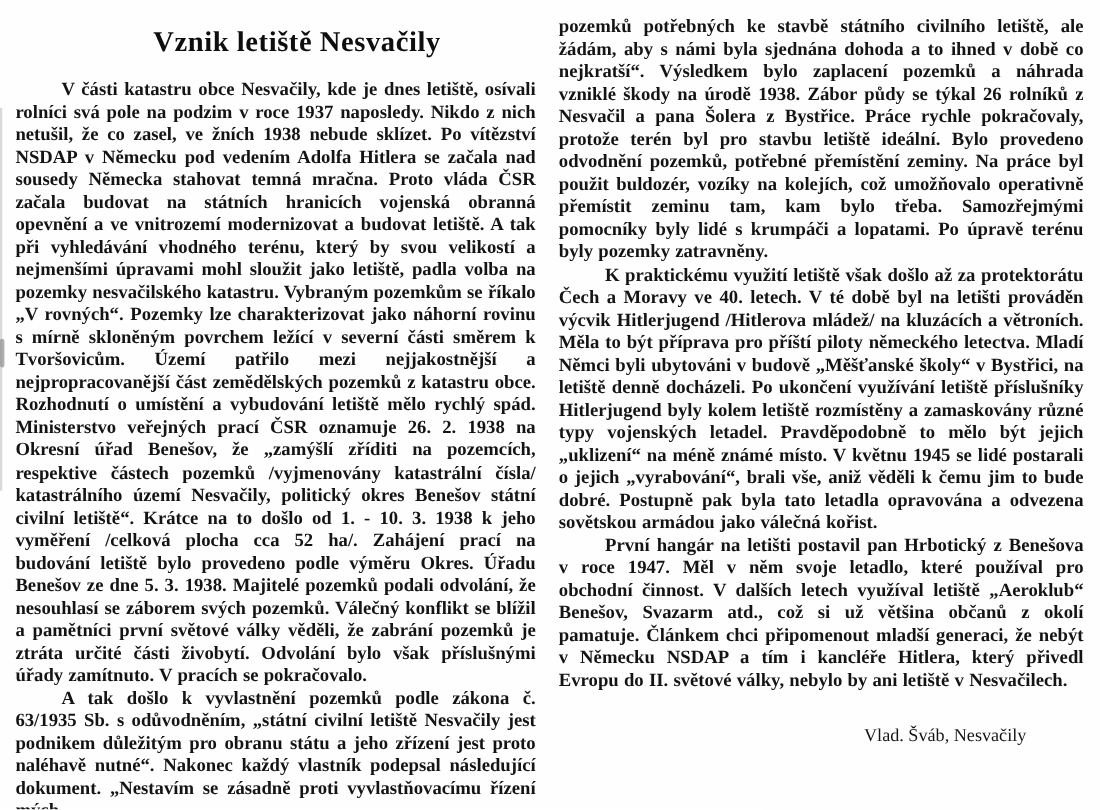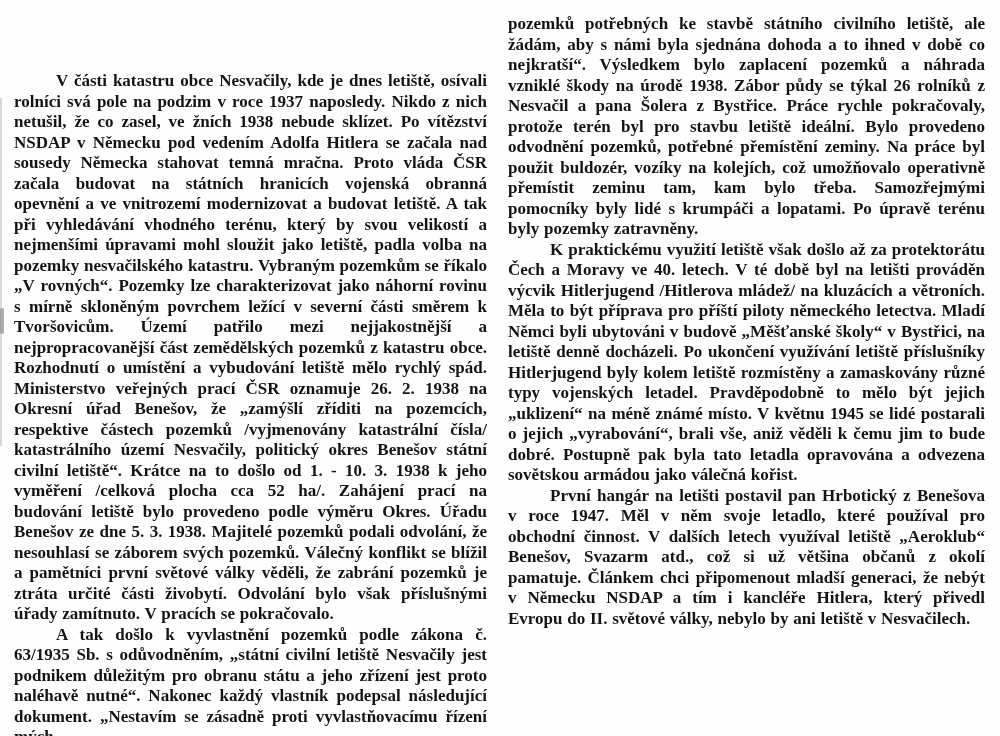--- a/index.html
+++ b/index.html
@@ -82,25 +82,27 @@
   }
 </style>
 </head>
 <body>
 
 <div class="page">
 
   <div class="scan-edge"></div>
   <div class="scan-mark"></div>
 
+  <h1 class="title">Vznik letiště Nesvačily</h1>
 
   <div class="column column-left">
     <p class="para indent">V části katastru obce Nesvačily, kde je dnes letiště, osívali rolníci svá pole na podzim v roce 1937 naposledy. Nikdo z nich netušil, že co zasel, ve žních 1938 nebude sklízet. Po vítězství NSDAP v Německu pod vedením Adolfa Hitlera se začala nad sousedy Německa stahovat temná mračna. Proto vláda ČSR začala budovat na státních hranicích vojenská obranná opevnění a ve vnitrozemí modernizovat a budovat letiště. A tak při vyhledávání vhodného terénu, který by svou velikostí a nejmenšími úpravami mohl sloužit jako letiště, padla volba na pozemky nesvačilského katastru. Vybraným pozemkům se říkalo „V rovných“. Pozemky lze charakterizovat jako náhorní rovinu s mírně skloněným povrchem ležící v severní části směrem k Tvoršovicům. Území patřilo mezi nejjakostnější a nejpropracovanější část zemědělských pozemků z katastru obce. Rozhodnutí o umístění a vybudování letiště mělo rychlý spád. Ministerstvo veřejných prací ČSR oznamuje 26. 2. 1938 na Okresní úřad Benešov, že „zamýšlí zříditi na pozemcích, respektive částech pozemků /vyjmenovány katastrální čísla/ katastrálního území Nesvačily, politický okres Benešov státní civilní letiště“. Krátce na to došlo od 1. - 10. 3. 1938 k jeho vyměření /celková plocha cca 52 ha/. Zahájení prací na budování letiště bylo provedeno podle výměru Okres. Úřadu Benešov ze dne 5. 3. 1938. Majitelé pozemků podali odvolání, že nesouhlasí se záborem svých pozemků. Válečný konflikt se blížil a pamětníci první světové války věděli, že zabrání pozemků je ztráta určité části živobytí. Odvolání bylo však příslušnými úřady zamítnuto. V pracích se pokračovalo.</p>
     <p class="para indent continues">A tak došlo k vyvlastnění pozemků podle zákona č. 63/1935 Sb. s odůvodněním, „státní civilní letiště Nesvačily jest podnikem důležitým pro obranu státu a jeho zřízení jest proto naléhavě nutné“. Nakonec každý vlastník podepsal následující dokument. „Nestavím se zásadně proti vyvlastňovacímu řízení mých</p>
   </div>
 
   <div class="column column-right">
     <p class="para">pozemků potřebných ke stavbě státního civilního letiště, ale žádám, aby s námi byla sjednána dohoda a to ihned v době co nejkratší“. Výsledkem bylo zaplacení pozemků a náhrada vzniklé škody na úrodě 1938. Zábor půdy se týkal 26 rolníků z Nesvačil a pana Šolera z Bystřice. Práce rychle pokračovaly, protože terén byl pro stavbu letiště ideální. Bylo provedeno odvodnění pozemků, potřebné přemístění zeminy. Na práce byl použit buldozér, vozíky na kolejích, což umožňovalo operativně přemístit zeminu tam, kam bylo třeba. Samozřejmými pomocníky byly lidé s krumpáči a lopatami. Po úpravě terénu byly pozemky zatravněny.</p>
     <p class="para indent">K praktickému využití letiště však došlo až za protektorátu Čech a Moravy ve 40. letech. V té době byl na letišti prováděn výcvik Hitlerjugend /Hitlerova mládež/ na kluzácích a větroních. Měla to být příprava pro příští piloty německého letectva. Mladí Němci byli ubytováni v budově „Měšťanské školy“ v Bystřici, na letiště denně docházeli. Po ukončení využívání letiště příslušníky Hitlerjugend byly kolem letiště rozmístěny a zamaskovány různé typy vojenských letadel. Pravděpodobně to mělo být jejich „uklizení“ na méně známé místo. V květnu 1945 se lidé postarali o jejich „vyrabování“, brali vše, aniž věděli k čemu jim to bude dobré. Postupně pak byla tato letadla opravována a odvezena sovětskou armádou jako válečná kořist.</p>
     <p class="para indent">První hangár na letišti postavil pan Hrbotický z Benešova v roce 1947. Měl v něm svoje letadlo, které používal pro obchodní činnost. V dalších letech využíval letiště „Aeroklub“ Benešov, Svazarm atd., což si už většina občanů z okolí pamatuje. Článkem chci připomenout mladší generaci, že nebýt v Německu NSDAP a tím i kancléře Hitlera, který přivedl Evropu do II. světové války, nebylo by ani letiště v Nesvačilech.</p>
+    <div class="signature">Vlad. Šváb, Nesvačily</div>
   </div>
 
 </div>
 
 </body></html>

